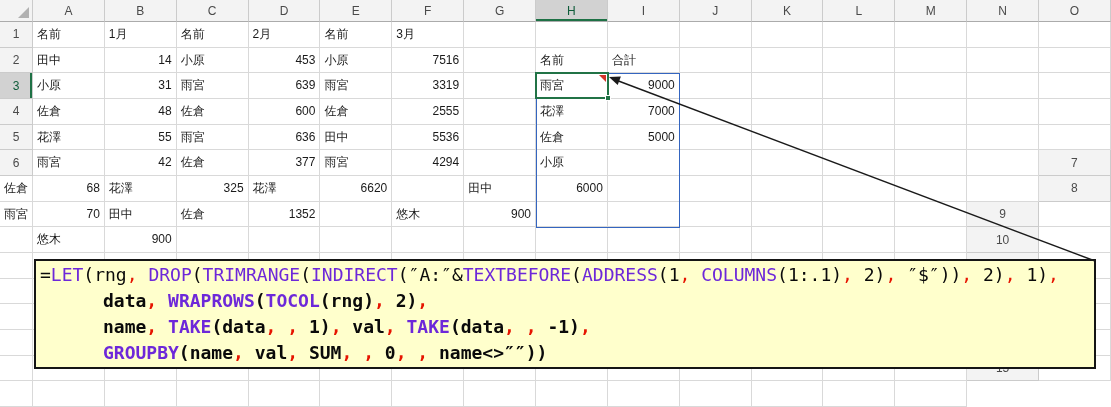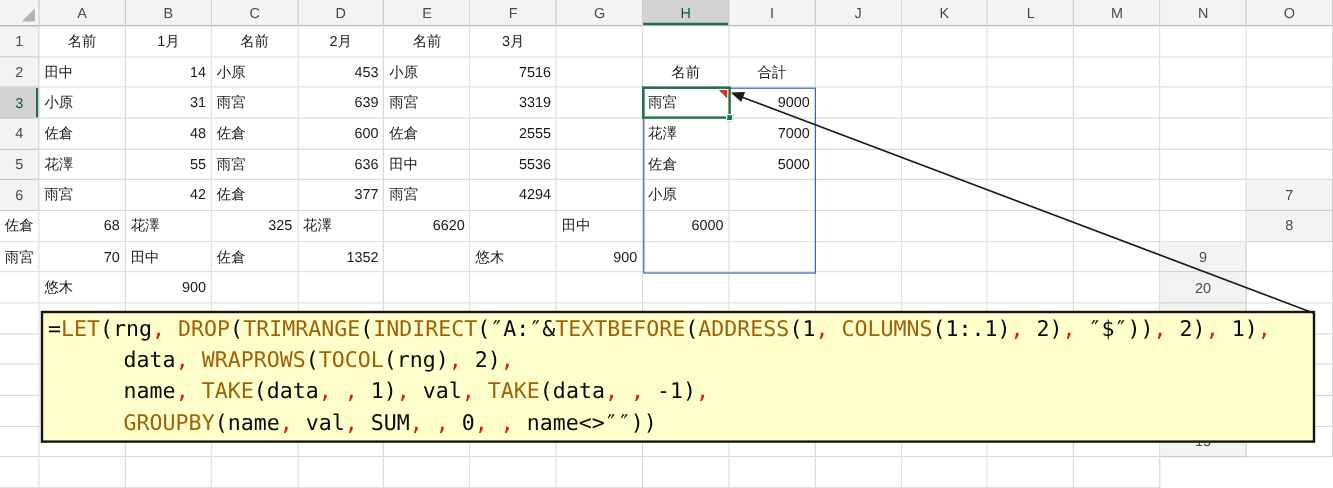--- a/index.html
+++ b/index.html
@@ -27,21 +27,21 @@
     position:absolute; right:3px; bottom:3px; width:0; height:0;
     border-bottom:11px solid #B1B1B1; border-left:11px solid transparent;
   }
   .colhdr.sel { background:#D2D2D2; color:#0E5C39; box-shadow:inset 0 -2px 0 #1E7145; }
   .rowhdr.sel { background:#D2D2D2; color:#0E5C39; box-shadow:inset -2px 0 0 #1E7145; }
   .cell {
     background:#fff; color:#1a1a1a; font-size:12px; line-height:24px;
     border-right:1px solid #D9D9D9; border-bottom:1px solid #D9D9D9;
     padding:0 4px; white-space:nowrap; overflow:hidden;
   }
-  .a-l { text-align:left; } .a-r { text-align:right; } .a-c { text-align:center; }
+  .a-l { text-align:left; } .a-r { text-align:right; } .a-c { text-align:left; }
 
   
   #spill-border {
     position:absolute; left:536px; top:73px; width:144px; height:155px;
     border:1.5px solid #3465C0; pointer-events:none; z-index:3;
   }
   
   #active-cell {
     position:absolute; left:535px; top:72px; width:74px; height:27px;
     border:2px solid #217346; z-index:4;
@@ -57,22 +57,22 @@
   
   #formula-box {
     position:absolute; left:34px; top:259px; width:1062px; height:110px;
     background:#FFFFCC; border:2px solid #151515; z-index:5;
     padding-top:1px; overflow:hidden;
   }
   .fline {
     font-family:"DejaVu Sans Mono","Liberation Mono",monospace;
     font-size:18px; line-height:26px; white-space:pre; padding-left:4px;
   }
-  .fline.ind { padding-left:67px; }
-  .seg-k { color:#0a0a0a; } .seg-b { color:#a16207; } .seg-r { color:#E61400; }
+  .fline.ind { padding-left:67px;font-weight:bold; }
+  .seg-k { color:#0a0a0a; } .seg-b { color:#6d28d9; } .seg-r { color:#E61400; }
 
   #leader-svg { position:absolute; left:0; top:0; z-index:7; pointer-events:none; }
 </style>
 </head>
 <body>
 
 <div id="stage">
   <div id="grid">
       <div class="corner">
         <div class="tri"></div>
@@ -227,21 +227,21 @@
       <div class="cell a-l"></div>
       <div class="cell a-l"></div>
       <div class="cell a-l"></div>
       <div class="cell a-l"></div>
       <div class="cell a-l"></div>
       <div class="cell a-l"></div>
       <div class="cell a-l"></div>
       <div class="cell a-l"></div>
       <div class="cell a-l"></div>
       <div class="cell a-l"></div>
-      <div class="rowhdr">20</div>
+      <div class="rowhdr">10</div>
       <div class="cell a-l"></div>
       <div class="cell a-l"></div>
       <div class="cell a-l"></div>
       <div class="cell a-l"></div>
       <div class="cell a-l"></div>
       <div class="cell a-l"></div>
       <div class="cell a-l"></div>
       <div class="cell a-l"></div>
       <div class="cell a-l"></div>
       <div class="cell a-l"></div>

